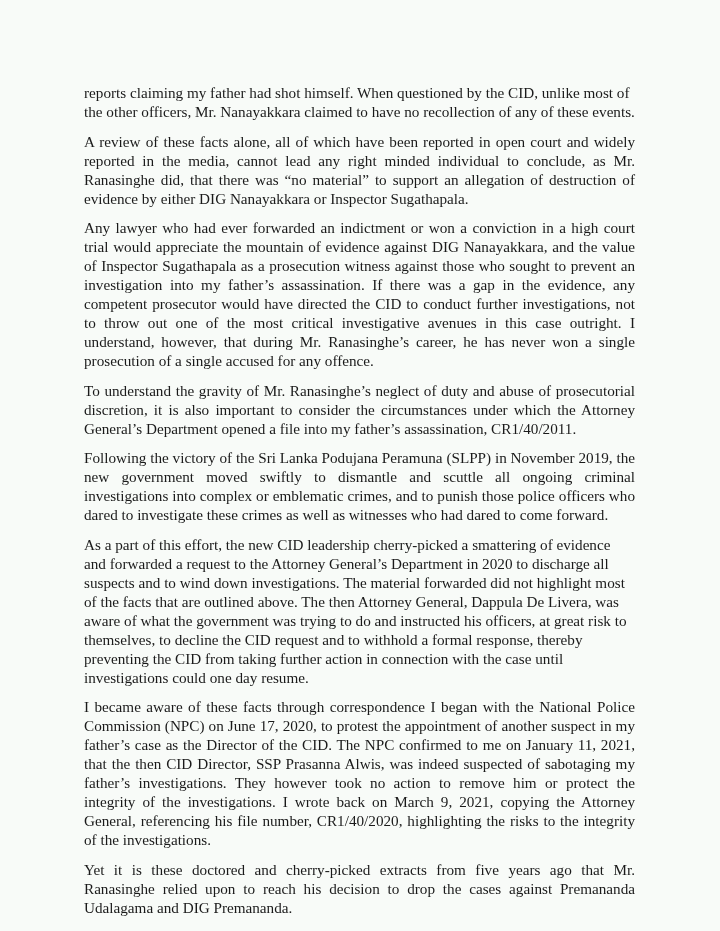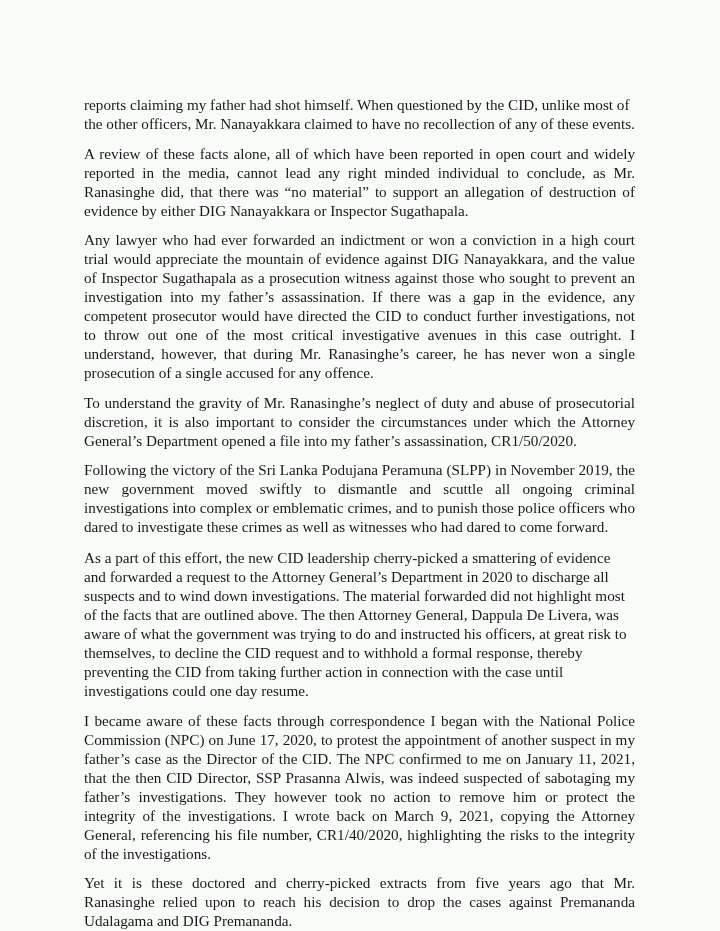--- a/index.html
+++ b/index.html
@@ -23,28 +23,27 @@
       line-height: 19px;
       color: #1a1a1a;
     }
     .para {
       margin: 0 0 10.5px 0;
       text-align: justify;
       hyphens: none;
     }
     .para.left {
       text-align: left;
-      margin-top: 12px;
     }
   </style>
 </head>
 <body>
 
 <div class="page">
   <p class="para left">reports claiming my father had shot himself. When questioned by the CID, unlike most of the other officers, Mr. Nanayakkara claimed to have no recollection of any of these events.</p>
   <p class="para">A review of these facts alone, all of which have been reported in open court and widely reported in the media, cannot lead any right minded individual to conclude, as Mr. Ranasinghe did, that there was “no material” to support an allegation of destruction of evidence by either DIG Nanayakkara or Inspector Sugathapala.</p>
   <p class="para">Any lawyer who had ever forwarded an indictment or won a conviction in a high court trial would appreciate the mountain of evidence against DIG Nanayakkara, and the value of Inspector Sugathapala as a prosecution witness against those who sought to prevent an investigation into my father’s assassination. If there was a gap in the evidence, any competent prosecutor would have directed the CID to conduct further investigations, not to throw out one of the most critical investigative avenues in this case outright. I understand, however, that during Mr. Ranasinghe’s career, he has never won a single prosecution of a single accused for any offence.</p>
-  <p class="para">To understand the gravity of Mr. Ranasinghe’s neglect of duty and abuse of prosecutorial discretion, it is also important to consider the circumstances under which the Attorney General’s Department opened a file into my father’s assassination, CR1/50/2020.</p>
+  <p class="para">To understand the gravity of Mr. Ranasinghe’s neglect of duty and abuse of prosecutorial discretion, it is also important to consider the circumstances under which the Attorney General’s Department opened a file into my father’s assassination, CR1/40/2011.</p>
   <p class="para">Following the victory of the Sri Lanka Podujana Peramuna (SLPP) in November 2019, the new government moved swiftly to dismantle and scuttle all ongoing criminal investigations into complex or emblematic crimes, and to punish those police officers who dared to investigate these crimes as well as witnesses who had dared to come forward.</p>
   <p class="para left">As a part of this effort, the new CID leadership cherry-picked a smattering of evidence and forwarded a request to the Attorney General’s Department in 2020 to discharge all suspects and to wind down investigations. The material forwarded did not highlight most of the facts that are outlined above. The then Attorney General, Dappula De Livera, was aware of what the government was trying to do and instructed his officers, at great risk to themselves, to decline the CID request and to withhold a formal response, thereby preventing the CID from taking further action in connection with the case until investigations could one day resume.</p>
   <p class="para">I became aware of these facts through correspondence I began with the National Police Commission (NPC) on June 17, 2020, to protest the appointment of another suspect in my father’s case as the Director of the CID. The NPC confirmed to me on January 11, 2021, that the then CID Director, SSP Prasanna Alwis, was indeed suspected of sabotaging my father’s investigations. They however took no action to remove him or protect the integrity of the investigations. I wrote back on March 9, 2021, copying the Attorney General, referencing his file number, CR1/40/2020, highlighting the risks to the integrity of the investigations.</p>
   <p class="para">Yet it is these doctored and cherry-picked extracts from five years ago that Mr. Ranasinghe relied upon to reach his decision to drop the cases against Premananda Udalagama and DIG Premananda.</p>
 </div>
 
 </body></html>

